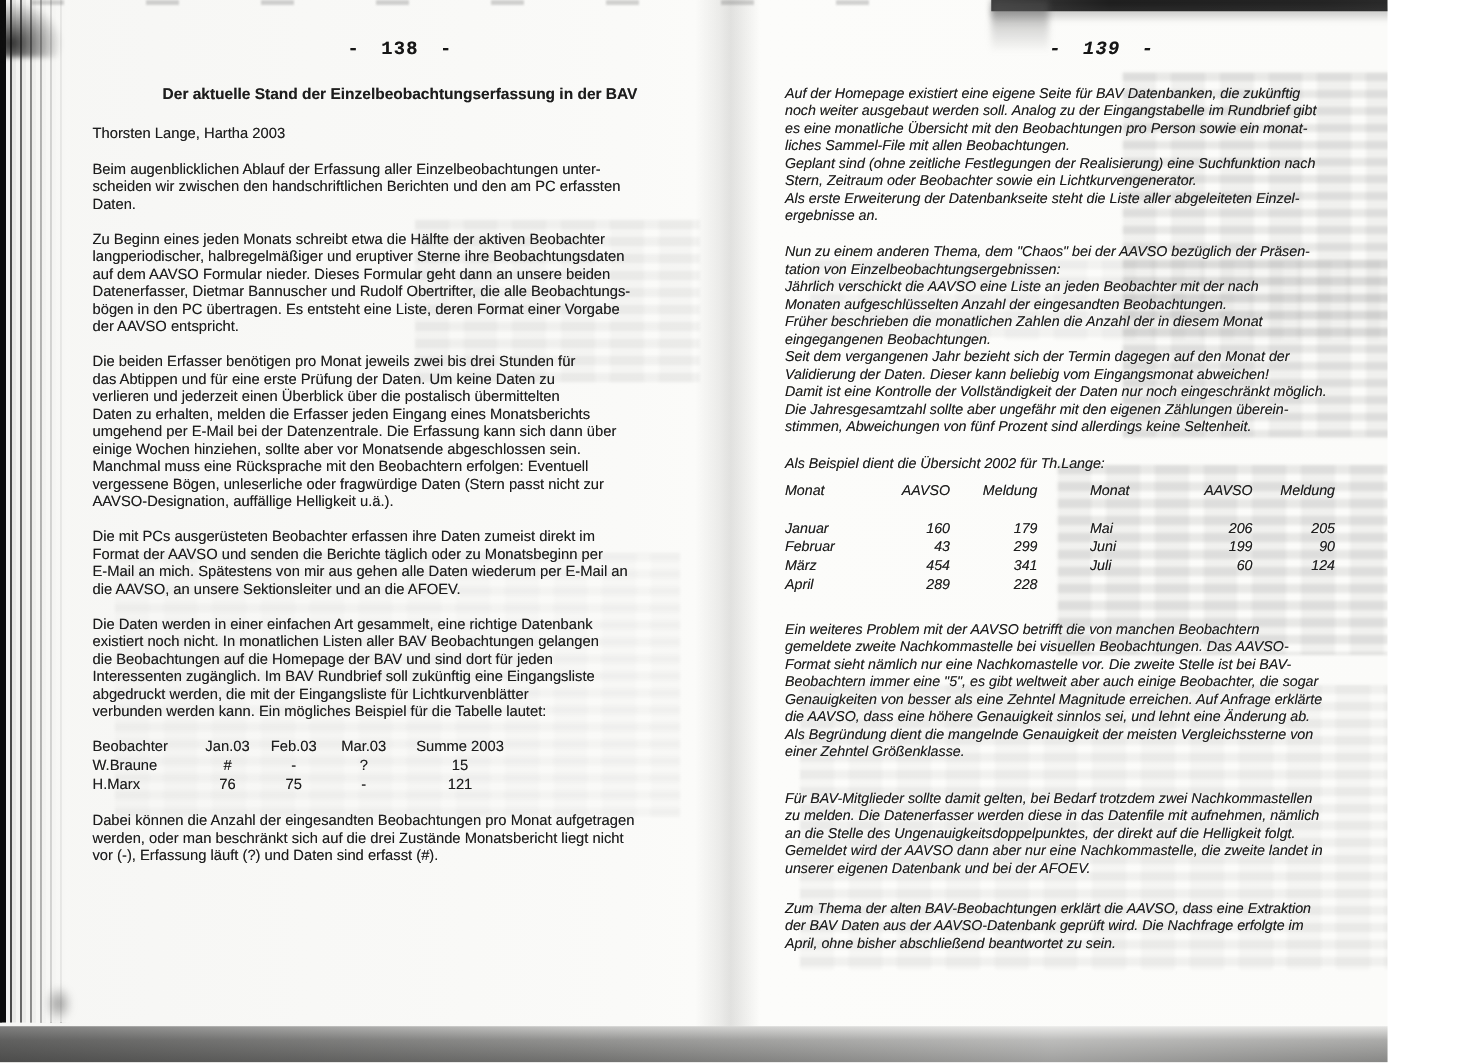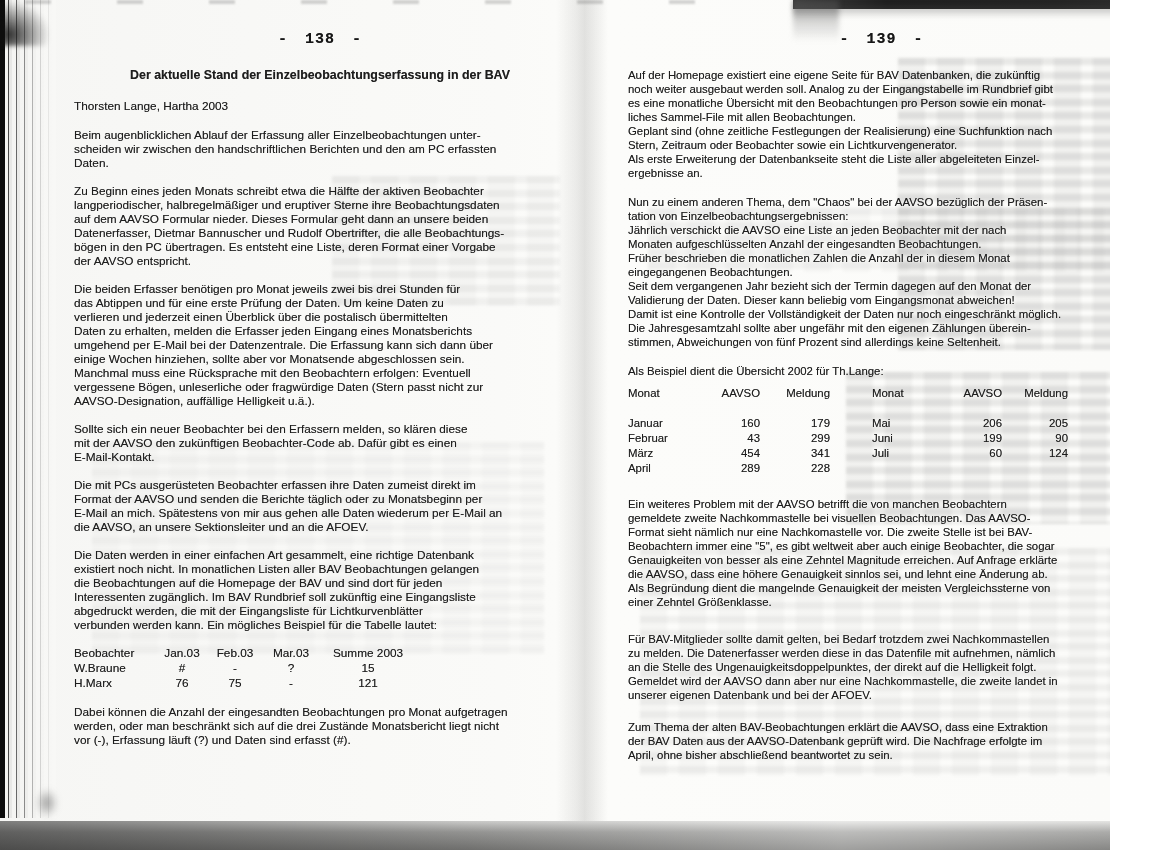--- a/index.html
+++ b/index.html
@@ -84,21 +84,21 @@
   .g1 { left:898px; top:58px;  width:238px; height:292px; }
   .g2 { left:648px; top:208px; width:480px; height:64px; opacity:.5; }
   .g3 { left:846px; top:372px; width:288px; height:152px; }
   .g4 { left:640px; top:548px; width:492px; height:228px; opacity:.6; }
   .g5 { left:332px; top:176px; width:228px; height:130px; opacity:.55; }
   .g6 { left:92px;  top:442px; width:452px; height:212px; opacity:.35; }
 
   
   .page-content { position:absolute; z-index:2; text-shadow:0 0 .5px rgba(35,35,35,.55); }
   .left-content  { left:74px;  top:33px; width:492px; font-size:11.8px; line-height:14px; }
-  .right-content { left:628px; top:33px; width:507px; font-size:11.4px; line-height:14px; }
+  .right-content { left:628px; top:33px; width:507px; font-size:11.4px; line-height:14px;font-style:italic; }
 
   .page-number {
     font-family:"Liberation Mono", monospace; font-weight:bold;
     font-size:15px; letter-spacing:1px; word-spacing:7px;
     text-align:center; color:#161616; margin:0 0 21px 0;
   }
   .doc-title { font-weight:bold; font-size:12.4px; text-align:center; margin:0 0 17px 0; white-space:pre; }
   .doc-author { text-align:left; margin:0 0 15px 0; white-space:pre; }
   .para { margin:0 0 14px 0; white-space:pre; }
   .right-content .para { margin-bottom:15px; }
@@ -155,23 +155,20 @@
 der AAVSO entspricht.</div>
     <div class="para">Die beiden Erfasser benötigen pro Monat jeweils zwei bis drei Stunden für
 das Abtippen und für eine erste Prüfung der Daten. Um keine Daten zu
 verlieren und jederzeit einen Überblick über die postalisch übermittelten
 Daten zu erhalten, melden die Erfasser jeden Eingang eines Monatsberichts
 umgehend per E-Mail bei der Datenzentrale. Die Erfassung kann sich dann über
 einige Wochen hinziehen, sollte aber vor Monatsende abgeschlossen sein.
 Manchmal muss eine Rücksprache mit den Beobachtern erfolgen: Eventuell
 vergessene Bögen, unleserliche oder fragwürdige Daten (Stern passt nicht zur
 AAVSO-Designation, auffällige Helligkeit u.ä.).</div>
-    <div class="para">Sollte sich ein neuer Beobachter bei den Erfassern melden, so klären diese
-mit der AAVSO den zukünftigen Beobachter-Code ab. Dafür gibt es einen
-E-Mail-Kontakt.</div>
     <div class="para">Die mit PCs ausgerüsteten Beobachter erfassen ihre Daten zumeist direkt im
 Format der AAVSO und senden die Berichte täglich oder zu Monatsbeginn per
 E-Mail an mich. Spätestens von mir aus gehen alle Daten wiederum per E-Mail an
 die AAVSO, an unsere Sektionsleiter und an die AFOEV.</div>
     <div class="para">Die Daten werden in einer einfachen Art gesammelt, eine richtige Datenbank
 existiert noch nicht. In monatlichen Listen aller BAV Beobachtungen gelangen
 die Beobachtungen auf die Homepage der BAV und sind dort für jeden
 Interessenten zugänglich. Im BAV Rundbrief soll zukünftig eine Eingangsliste
 abgedruckt werden, die mit der Eingangsliste für Lichtkurvenblätter
 verbunden werden kann. Ein mögliches Beispiel für die Tabelle lautet:</div>

